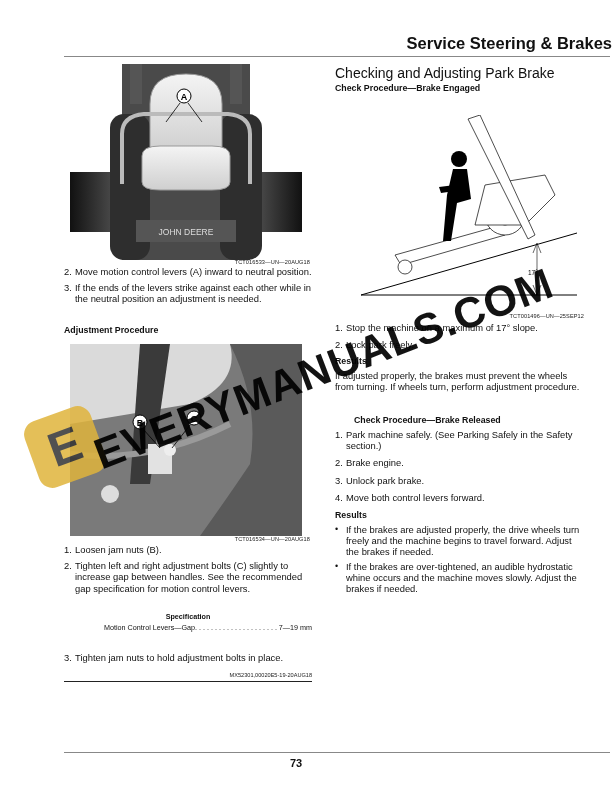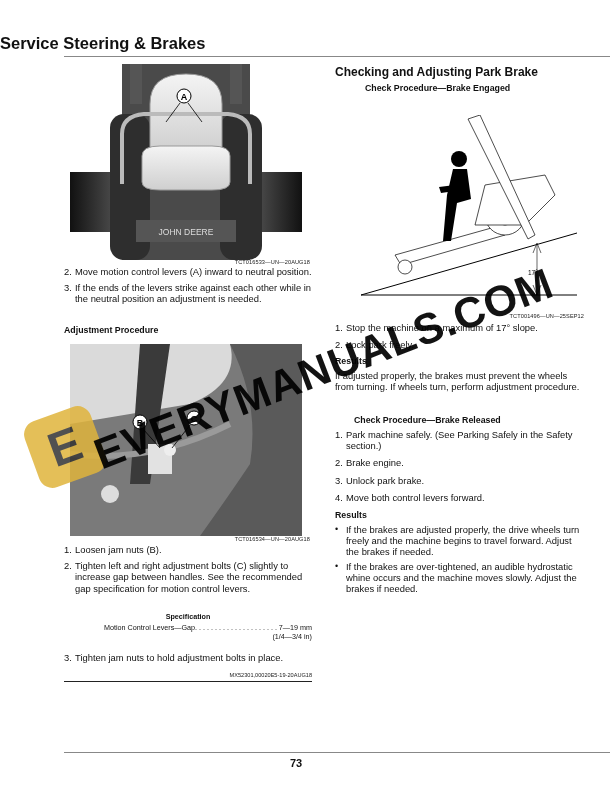--- a/index.html
+++ b/index.html
@@ -1,31 +1,31 @@
 <!DOCTYPE html>
 <html><head>
 <meta charset="utf-8">
 <style>
   html, body { margin:0; padding:0; background:#ffffff; }
   body { width:612px; height:792px; position:relative; overflow:hidden;
          font-family:"Liberation Sans", sans-serif; color:#111; }
   .abs { position:absolute; }
-  .title { left:0; width:612px; top:34px; text-align:left; font-size:16.5px; font-weight:bold; }
+  .title { left:0; width:612px; top:34px; text-align:right; font-size:16.5px; font-weight:bold; }
   .rule { left:64px; width:546px; height:1px; background:#888; }
   .rule-top { top:56px; }
   .rule-bottom { top:752px; }
   .pagenum { left:0; width:592px; top:757px; text-align:center; font-size:11px; font-weight:bold; }
 
   .fig { background:#777; overflow:hidden; }
   .caption { font-size:5.6px; color:#222; text-align:right; letter-spacing:0.1px; }
   .p { font-size:9.4px; line-height:11.2px; }
   .item { display:flex; }
   .item .num { width:11px; flex:none; }
   .item .txt { flex:1; }
-  .h2 { font-size:12px; font-weight:bold; }
+  .h2 { font-size:14px; font-weight:normal; }
   .h3 { font-size:8.8px; font-weight:bold; }
   .bullet { display:flex; }
   .bullet .dot { width:11px; flex:none; font-size:9px; }
   .spec-title { font-size:7.2px; font-weight:bold; text-align:center; }
   .spec-row { font-size:7.2px; }
   .ref { font-size:5.6px; text-align:right; color:#222; }
   .wm { font-weight:bold; color:#000; font-size:43px; letter-spacing:1px; transform-origin:left bottom; }
 </style>
 </head>
 <body>
@@ -109,35 +109,34 @@
   </div>
 </div>
 
 <div class="abs spec-title" style="left:64px; width:248px; top:612px;">Specification</div>
 <div class="abs spec-row" style="left:64px; width:248px; top:623px;">
   <div style="display:flex; white-space:nowrap; overflow:hidden;margin-left:40px;">
     <span>Motion Control Levers—Gap</span>
     <span style="flex:1; overflow:hidden;">. . . . . . . . . . . . . . . . . . . . . .</span>
     <span>7—19 mm</span>
   </div>
-  <div style="text-align:right;">(1/4—3/4 in)</div>
 </div>
 
 <div class="abs p" style="left:64px; top:652px; width:248px;">
   <div class="item">
     <span class="num">3.</span>
     <span class="txt">Tighten jam nuts to hold adjustment bolts in place.</span>
   </div>
 </div>
 
 <div class="abs ref" style="left:64px; width:248px; top:672px;">MX52301,00020E5-19-20AUG18</div>
 <div class="abs" style="left:64px; width:248px; top:681px; height:1px; background:#222;"></div>
 
 <div class="abs h2" style="left:335px; top:65px;">Checking and Adjusting Park Brake</div>
-<div class="abs h3" style="left:335px; top:83px;margin-left:30px;">Check Procedure—Brake Engaged</div>
+<div class="abs h3" style="left:335px; top:83px;">Check Procedure—Brake Engaged</div>
 
 <div class="abs" style="left:355px; top:115px; width:232px; height:186px;">
   <svg width="232" height="186" viewBox="0 0 232 186">
     <line x1="6" y1="180" x2="222" y2="180" stroke="#000" stroke-width="1"></line>
     <line x1="6" y1="180" x2="222" y2="118" stroke="#000" stroke-width="1"></line>
     <line x1="182" y1="130" x2="182" y2="180" stroke="#000" stroke-width="0.6"></line>
     <path d="M178 138 L182 128 L186 138" fill="none" stroke="#000" stroke-width="0.6"></path>
     <path d="M178 170 L182 180 L186 170" fill="none" stroke="#000" stroke-width="0.6"></path>
     <text x="173" y="160" font-family="Liberation Sans, sans-serif" font-size="6.5">17°</text>
     <g>

